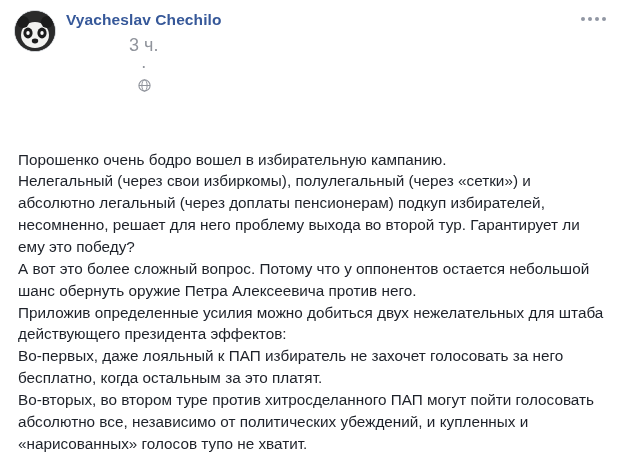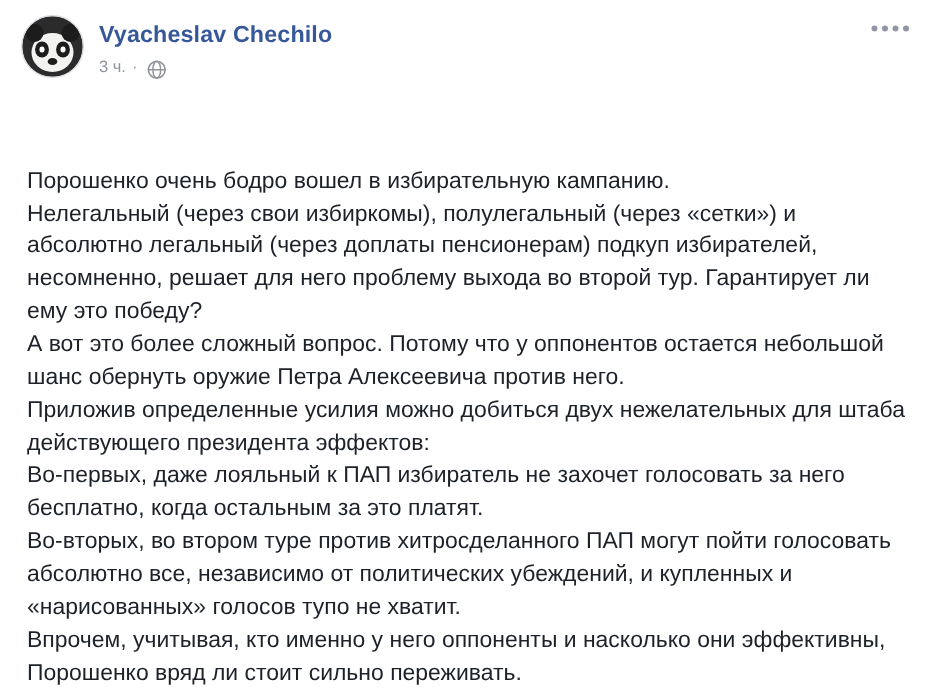--- a/index.html
+++ b/index.html
@@ -16,21 +16,21 @@
   }
   .post {
     width: 623px;
     height: 460px;
     box-sizing: border-box;
     background: #ffffff;
     position: relative;
   }
   .post-header {
     display: flex;
-    align-items: flex-end;
+    align-items: flex-start;
     padding: 10px 12px 0 14px;
     position: relative;
   }
   .avatar {
     width: 40px;
     height: 40px;
     border-radius: 50%;
     background: #3b3b3b;
     flex: 0 0 40px;
     overflow: hidden;
@@ -49,22 +49,23 @@
     font-size: 15.5px;
     font-weight: bold;
     color: #365899;
     letter-spacing: 0.1px;
     cursor: pointer;
   }
   .meta {
     margin-top: 5px;
     display: flex;
     align-items: center;
-    font-size: 11px;
+    font-size: 18px;
     color: #90949c;
+    flex-direction: column;
   }
   .meta .timestamp {
     cursor: pointer;
   }
   .meta .dot-sep {
     margin: 0 4px;
     color: #90949c;
   }
   .globe-icon {
     display: inline-block;

